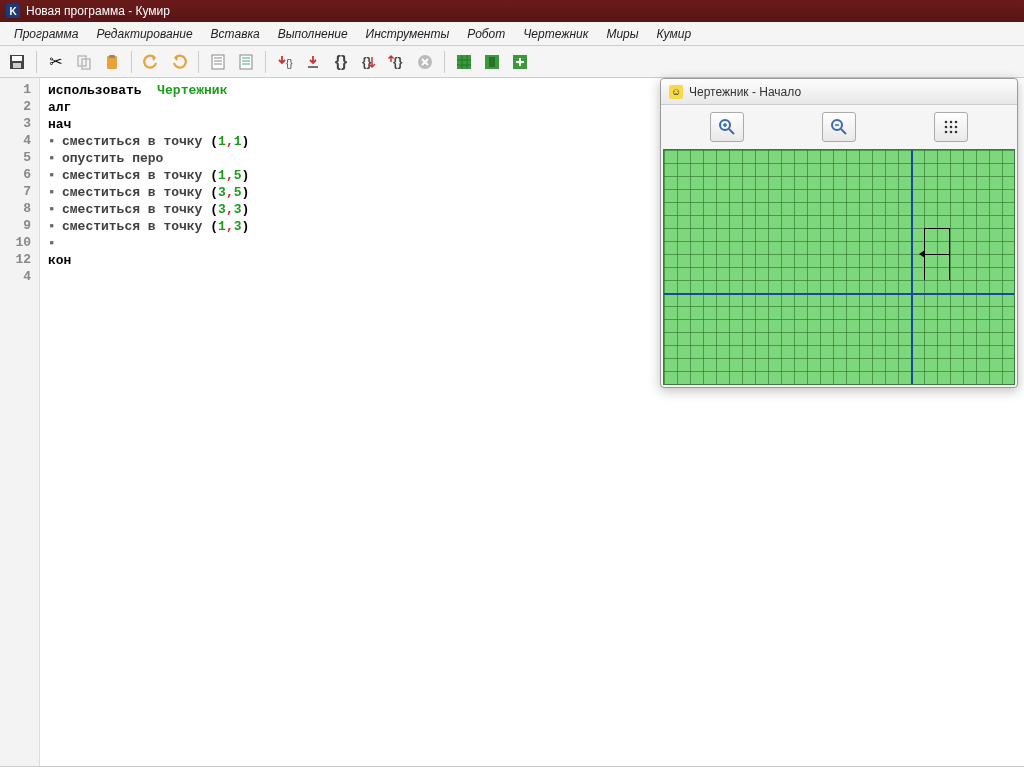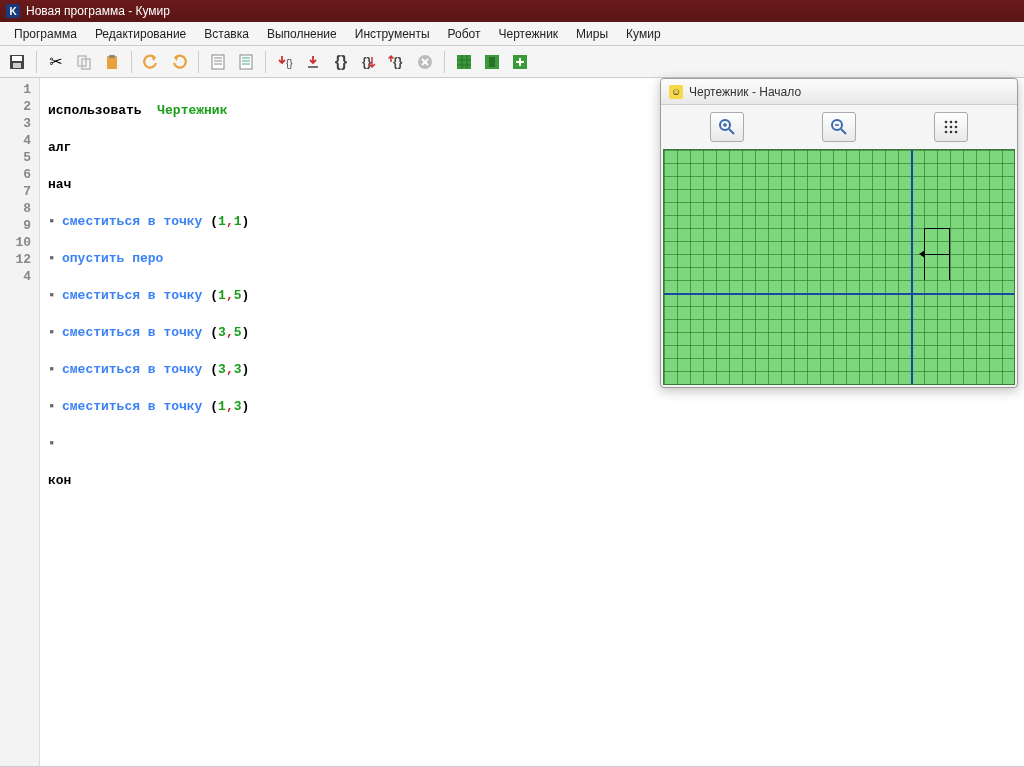--- a/index.html
+++ b/index.html
@@ -34,20 +34,21 @@
     margin-right: 6px;
   }
   .menubar {
     background: #f5f5f5;
     border-bottom: 1px solid #ccc;
     height: 24px;
     display: flex;
     align-items: center;
     padding: 0 6px;
     gap: 2px;
+    font-style: italic;
   }
   .menubar .menu-item {
     padding: 3px 8px;
     font-size: 12px;
     color: #222;
     cursor: default;
   }
   .toolbar {
     background: #f5f5f5;
     border-bottom: 1px solid #ccc;
@@ -93,23 +94,23 @@
     font-weight: bold;
   }
   .editor {
     flex: 1;
     padding: 4px 8px;
     font-family: "Courier New", monospace;
     font-size: 13px;
     line-height: 17px;
     white-space: pre;
   }
-  .line { height: 17px; margin-top: 20px; }
+  .line { height: 17px; }
   .bullet { color: #666; display: inline-block; width: 14px; }
-  .kw { color: #3b82f6; font-weight: bold; }
+  .kw { color: #404040; font-weight: bold; }
   .decl { color: #000; font-weight: bold; }
   .module { color: #1a9e1a; font-weight: bold; }
   .paren { color: #000; font-weight: bold; }
   .num { color: #1a9e1a; font-weight: bold; }
   .comma { color: #d02020; font-weight: bold; }
 
   
   .float-win {
     position: absolute;
     top: 78px;

